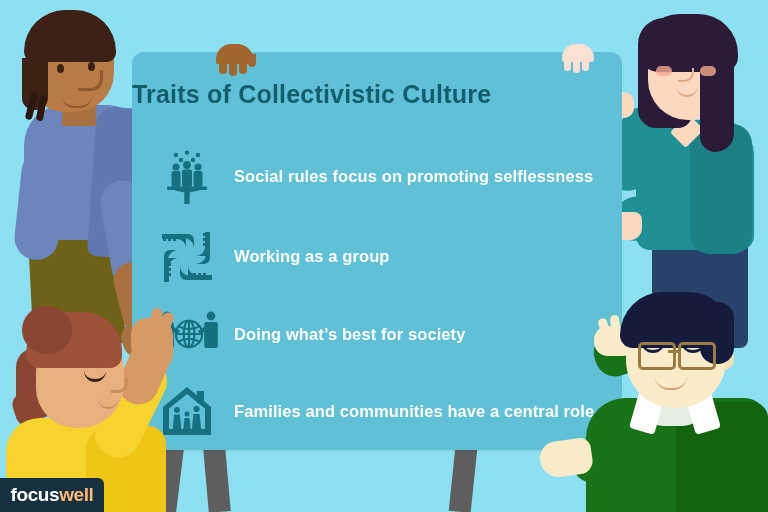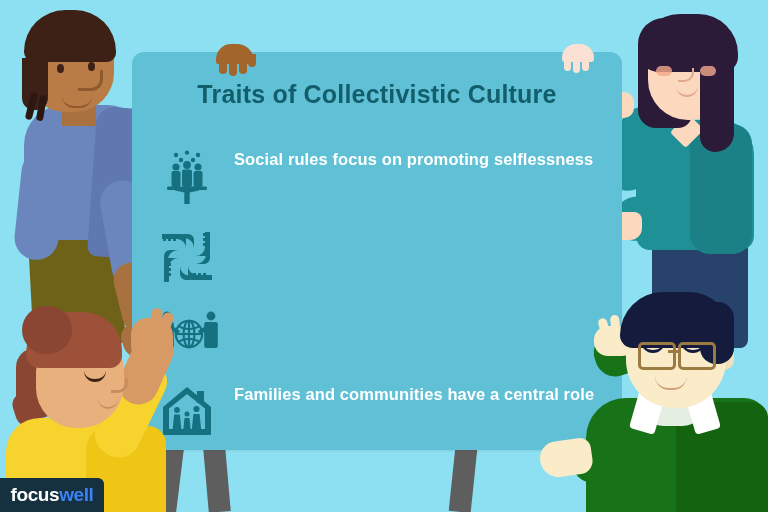--- a/index.html
+++ b/index.html
@@ -103,44 +103,44 @@
   .grip-palm{position:absolute;border-radius:14px 14px 4px 4px;}
   .grip-fin{position:absolute;border-radius:0 0 6px 6px;}
 
   
   .board{
     position:absolute;left:132px;top:52px;width:490px;height:398px;
     background:#5FC0D6;border-radius:12px;
     box-shadow:0 2px 0 rgba(0,0,0,.04);
   }
   .board-title{
-    position:absolute;left:0;right:0;top:28px;text-align:center;
+    position:absolute;left:0;right:0;top:28px;text-align:left;
     color:#125E6B;font-size:25px;font-weight:bold;letter-spacing:.2px;
   }
   .trait{
-    position:absolute;left:28px;display:flex;align-items:flex-start;gap:20px;width:448px;
+    position:absolute;left:28px;display:flex;align-items:center;gap:20px;width:448px;
   }
   .trait:nth-of-type(1){}
   .trait-icon{width:54px;height:54px;flex:0 0 54px;position:relative;}
   .trait-text{
     color:#FFFFFF;font-size:16.5px;font-weight:bold;line-height:1.2;letter-spacing:.1px;
   }
   .t1{top:98px;}
   .t2{top:178px;}
   .t3{top:256px;}
   .t4{top:333px;}
 
   
   .logo{
     position:absolute;left:0;bottom:0;width:104px;height:34px;background:#15303F;
     border-radius:0 6px 0 0;display:flex;align-items:center;justify-content:center;
   }
   .logo-text{font-size:19px;font-weight:bold;letter-spacing:-.4px;}
   .logo-very{color:#FFFFFF;}
-  .logo-well{color:#3b82f6;}
+  .logo-well{color:#fdba74;}
 </style>
 </head>
 <body>
 
 <div id="stage">
   <div class="bg"></div>
 
   <div>
     <div class="shape tl-pants"></div>
     <div class="shape tl-armL"></div>
@@ -236,20 +236,21 @@
             <rect x="4" y="38" width="7" height="3"></rect>
               <rect x="4" y="43" width="7" height="3"></rect>
               <rect x="4" y="33" width="7" height="3"></rect>
             <path d="M24 4 h4 a6 6 0 0 1 6 6 v8 a10 10 0 0 0 -10 -10 Z"></path>
             <path d="M50 24 v4 a6 6 0 0 1 -6 6 h-8 a10 10 0 0 0 10 -10 Z"></path>
             <path d="M30 50 h-4 a6 6 0 0 1 -6 -6 v-8 a10 10 0 0 0 10 10 Z"></path>
             <path d="M4 30 v-4 a6 6 0 0 1 6 -6 h8 a10 10 0 0 0 -10 10 Z"></path>
           </g>
         </svg>
       </div>
+      <div class="trait-text">Working as a group</div>
     </div>
 
     <div class="trait t3">
       <div class="trait-icon">
         <svg viewBox="0 0 58 48" width="58" height="48" aria-hidden="true">
           <g fill="#15707F">
             <circle cx="7" cy="8" r="4.4"></circle>
             <path d="M2.2 14 h9.6 a2 2 0 0 1 2 2 v22 a2 2 0 0 1 -2 2 h-9.6 a2 2 0 0 1 -2 -2 v-22 a2 2 0 0 1 2 -2 Z"></path>
             <path d="M11 17 l9 6 -2.4 3.6 -9 -6 Z"></path>
             <circle cx="51" cy="8" r="4.4"></circle>
@@ -259,20 +260,21 @@
           <g fill="none" stroke="#15707F" stroke-width="2.1">
             <circle cx="29" cy="26" r="13.2"></circle>
             <ellipse cx="29" cy="26" rx="5.4" ry="13.2"></ellipse>
             <line x1="15.8" y1="26" x2="42.2" y2="26"></line>
             <path d="M18.2 18.2 a22 22 0 0 0 21.6 0"></path>
             <path d="M18.2 33.8 a22 22 0 0 1 21.6 0"></path>
             <line x1="29" y1="12.8" x2="29" y2="39.2"></line>
           </g>
         </svg>
       </div>
+      <div class="trait-text">Doing what’s best for society</div>
     </div>
 
     <div class="trait t4">
       <div class="trait-icon">
         <svg viewBox="0 0 54 52" width="54" height="52" aria-hidden="true">
           <path d="M27 2 L3 22 L3 50 L51 50 L51 22 Z M27 9 L45 23.5 L45 44 L9 44 L9 23.5 Z" fill="#15707F"></path>
           <rect x="37" y="6" width="7" height="12" fill="#15707F"></rect>
           <g fill="#15707F">
             <circle cx="17" cy="25" r="2.9"></circle>
             <path d="M14.1 29.5 h5.8 l1.4 14.5 h-8.6 Z"></path>

